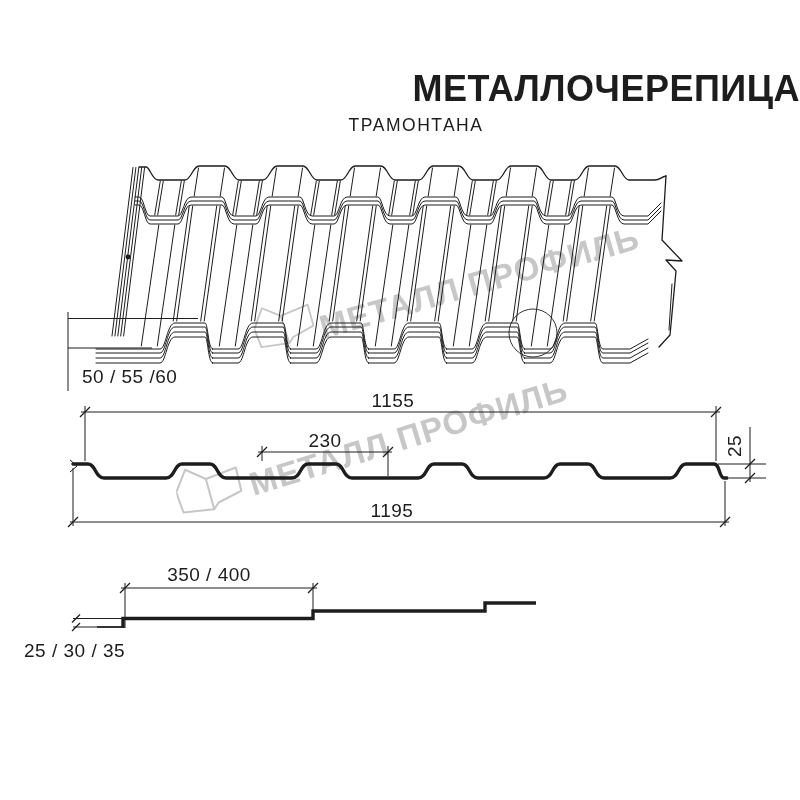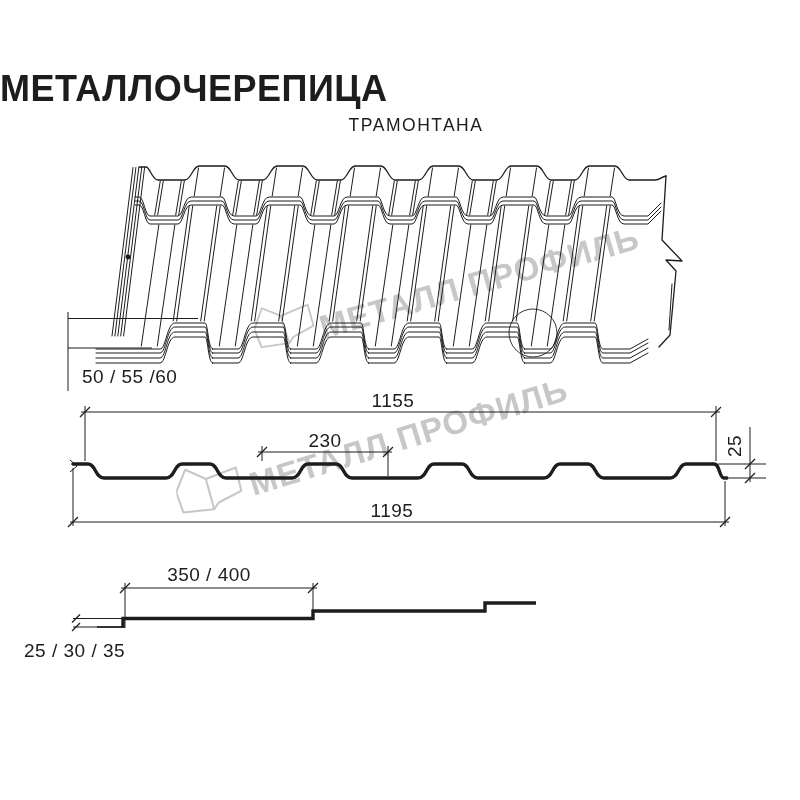--- a/index.html
+++ b/index.html
@@ -1,18 +1,18 @@
 <!DOCTYPE html>
 <html><head>
 <meta charset="utf-8">
 <style>
   html,body{margin:0;padding:0;background:#fff;}
   .stage{position:relative;width:800px;height:800px;background:#fff;overflow:hidden;
          font-family:"Liberation Sans",sans-serif;}
-  .page-title{position:absolute;top:68px;left:0;width:800px;text-align:left;
+  .page-title{position:absolute;top:68px;left:0;width:800px;text-align:right;
     font-size:36px;font-weight:800;letter-spacing:.5px;color:#1d1d1d;}
   .page-subtitle{position:absolute;top:115px;left:16px;width:800px;text-align:center;
     font-size:17.5px;font-weight:400;letter-spacing:1.5px;color:#1d1d1d;}
   svg.layer{position:absolute;left:0;top:0;}
   .wm-text{position:absolute;white-space:nowrap;font-size:33px;font-weight:700;
     letter-spacing:1px;color:#c7c7c7;line-height:33px;}
   .wm1-text{left:323px;top:311px;transform:rotate(-16deg);transform-origin:0 80%;}
   .wm2-text{left:253px;top:468px;transform:rotate(-17deg);transform-origin:0 80%;}
   .wm-logo{position:absolute;}
   .wm1-logo{left:254px;top:303px;transform:rotate(-8deg);}

